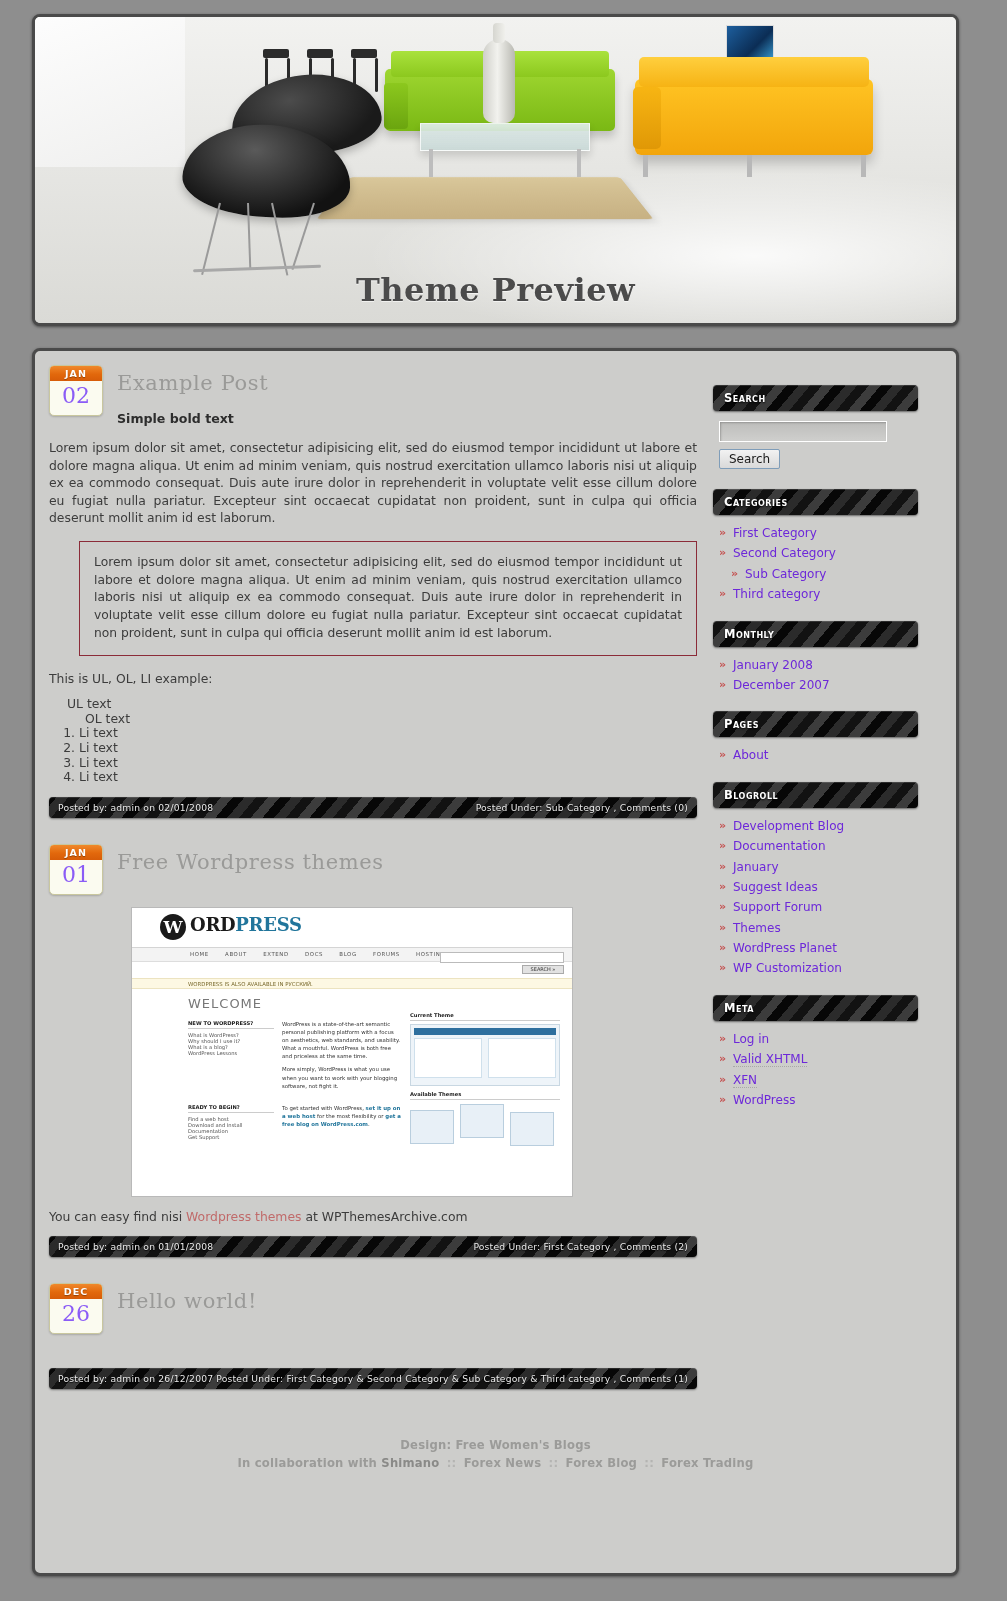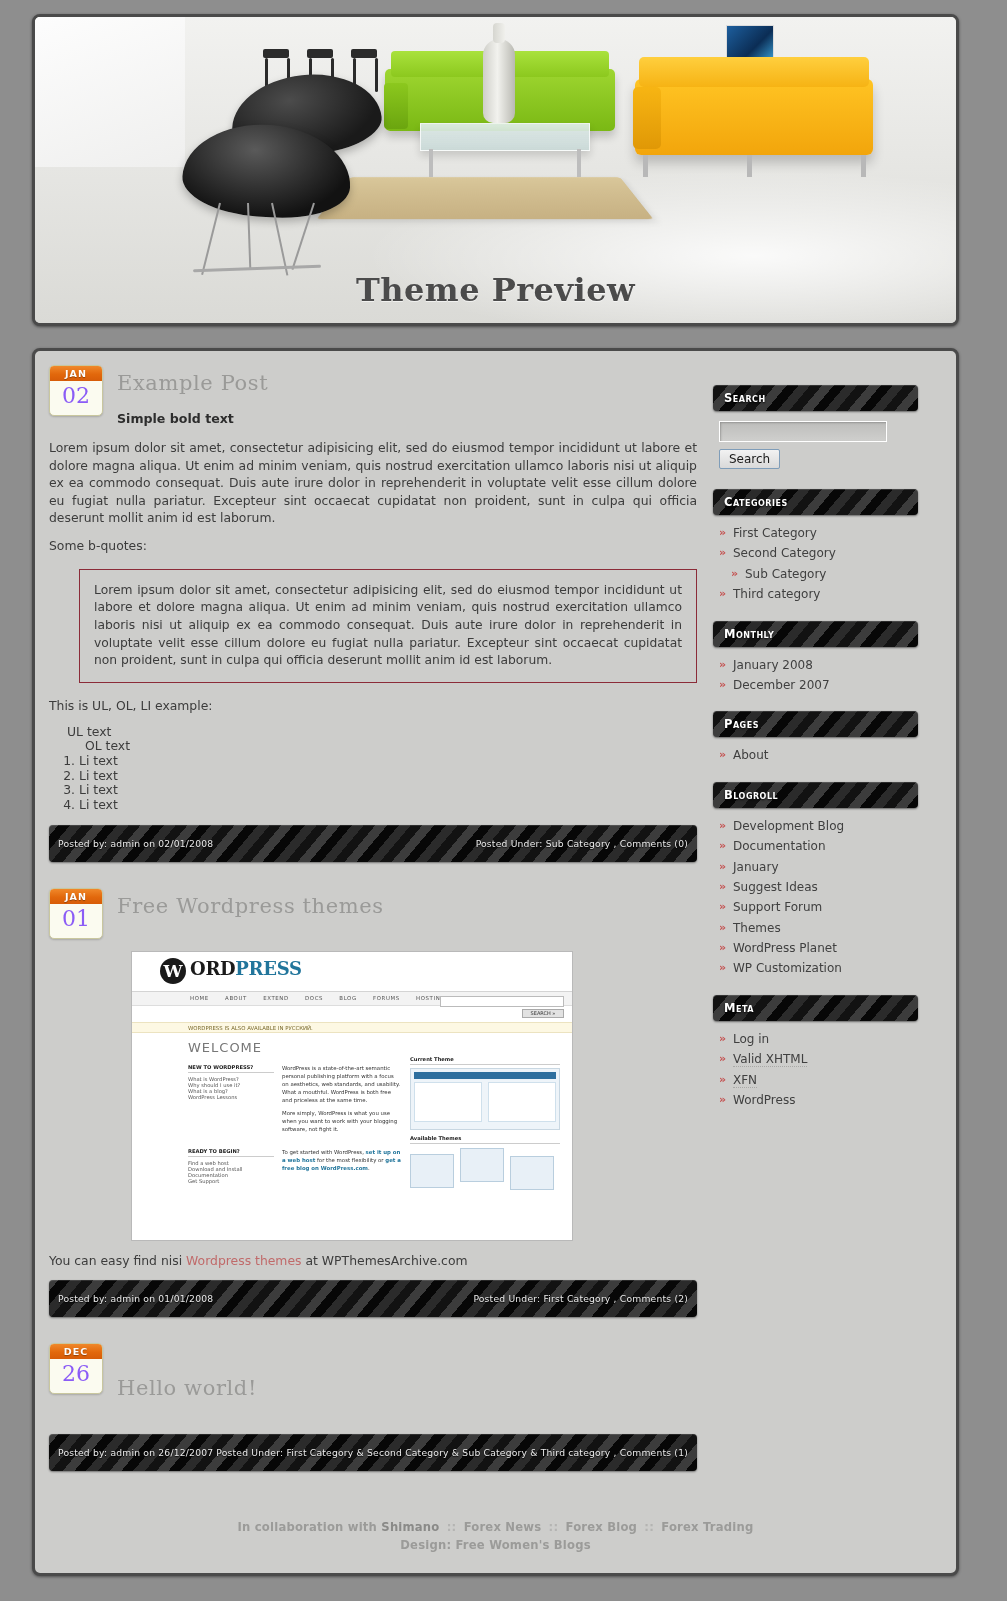--- a/index.html
+++ b/index.html
@@ -314,21 +314,21 @@
     background-image: repeating-linear-gradient(
       -50deg,
       #070707 0px, #070707 9px,
       #3c3c3c 9px, #3c3c3c 18px,
       #121212 18px, #121212 27px,
       #2b2b2b 27px, #2b2b2b 36px
     );
   }
   .post-foot{
     margin: 8px 0 26px 0;
-    height: 37px;
+    height: 21px;
     border-radius: 4px;
     box-shadow: 0 1px 2px rgba(0,0,0,.45), inset 0 1px 0 rgba(255,255,255,.12);
     display:flex; align-items:center; justify-content:space-between;
     padding: 0 9px;
     color: #e9e9e9;
     font-size: 9.2px;
     letter-spacing:.2px;
     overflow:hidden;
   }
   .post-foot span{ white-space:nowrap; text-shadow: 0 1px 1px rgba(0,0,0,.9); }
@@ -359,21 +359,21 @@
   }
   .widget li:before{
     content: "\00BB";
     position:absolute; left: 6px; top: 0;
     color: #c4504f;
     font-size: 11px;
     font-weight: bold;
   }
   .widget li.sub{ padding-left: 32px; }
   .widget li.sub:before{ left: 18px; }
-  .widget li a{ color:#404040; text-decoration:none;margin-top:36px; }
+  .widget li a{ color:#6d28d9; text-decoration:none;margin-top:36px; }
   .widget li a.dotted{ border-bottom: 1px dotted #a8a8a6; }
 
   .search-row{ padding: 0 2px 14px 6px; }
   .search-input{
     width: 168px; height: 21px;
     background: linear-gradient(180deg,#bdbdbb,#cfcfcd);
     border: 1px solid #ffffff;
     border-right-color:#fff; border-bottom-color:#fff;
     box-shadow: inset 1px 1px 2px rgba(0,0,0,.22);
     display:block;
@@ -469,21 +469,20 @@
               <span class="mon">JAN</span>
               <span class="day">02</span>
             </div>
             <div style="flex:1;">
               <h2 class="post-title">Example Post</h2>
               <div class="post-subhead">Simple bold text</div>
             </div>
           </div>
           <div class="post-body">
             <p>Lorem ipsum dolor sit amet, consectetur adipisicing elit, sed do eiusmod tempor incididunt ut labore et dolore magna aliqua. Ut enim ad minim veniam, quis nostrud exercitation ullamco laboris nisi ut aliquip ex ea commodo consequat. Duis aute irure dolor in reprehenderit in voluptate velit esse cillum dolore eu fugiat nulla pariatur. Excepteur sint occaecat cupidatat non proident, sunt in culpa qui officia deserunt mollit anim id est laborum.</p>
-            <p>Some b-quotes:</p>
             <blockquote>Lorem ipsum dolor sit amet, consectetur adipisicing elit, sed do eiusmod tempor incididunt ut labore et dolore magna aliqua. Ut enim ad minim veniam, quis nostrud exercitation ullamco laboris nisi ut aliquip ex ea commodo consequat. Duis aute irure dolor in reprehenderit in voluptate velit esse cillum dolore eu fugiat nulla pariatur. Excepteur sint occaecat cupidatat non proident, sunt in culpa qui officia deserunt mollit anim id est laborum.</blockquote>
             <p>This is UL, OL, LI example:</p>
             <div class="lists">
               <ul class="plain">
                 <li>UL text</li>
                 <ul>
                   <li>OL text</li>
                 </ul>
               </ul>
               <ol class="nums">
@@ -579,21 +578,21 @@
             <span>Posted Under: First Category  ,  Comments (2)</span>
           </div>
         </div>
 
         <div class="post">
           <div class="post-head">
             <div class="datebox">
               <span class="mon">DEC</span>
               <span class="day">26</span>
             </div>
-            <div style="flex:1;margin-top:27px;">
+            <div style="flex:1;">
               <h2 class="post-title">Hello world!</h2>
             </div>
           </div>
           <div class="post-foot stripes" style="margin-top:34px;">
             <span>Posted by: admin on 26/12/2007</span>
             <span>Posted Under: First Category &amp; Second Category &amp; Sub Category &amp; Third category  ,  Comments (1)</span>
           </div>
         </div>
 
       </div>
@@ -655,29 +654,29 @@
             <li><a href="#" class="dotted">XFN</a></li>
             <li><a href="#">WordPress</a></li>
           </ul>
         </div>
 
       </div>
     </div>
 
     <div class="site-footer">
       <div>
+        <span>Design:</span>
+        <a href="#">Free Women's Blogs</a>
+      </div>
+      <div>
         <span>In collaboration with</span>
         <span class="strong">Shimano</span>
         <span class="sep">::</span>
         <a href="#">Forex News</a>
         <span class="sep">::</span>
         <a href="#">Forex Blog</a>
         <span class="sep">::</span>
         <a href="#">Forex Trading</a>
       </div>
-      <div>
-        <span>Design:</span>
-        <a href="#">Free Women's Blogs</a>
-      </div>
     </div>
 
   </div>
 </div>
 
 </body></html>

